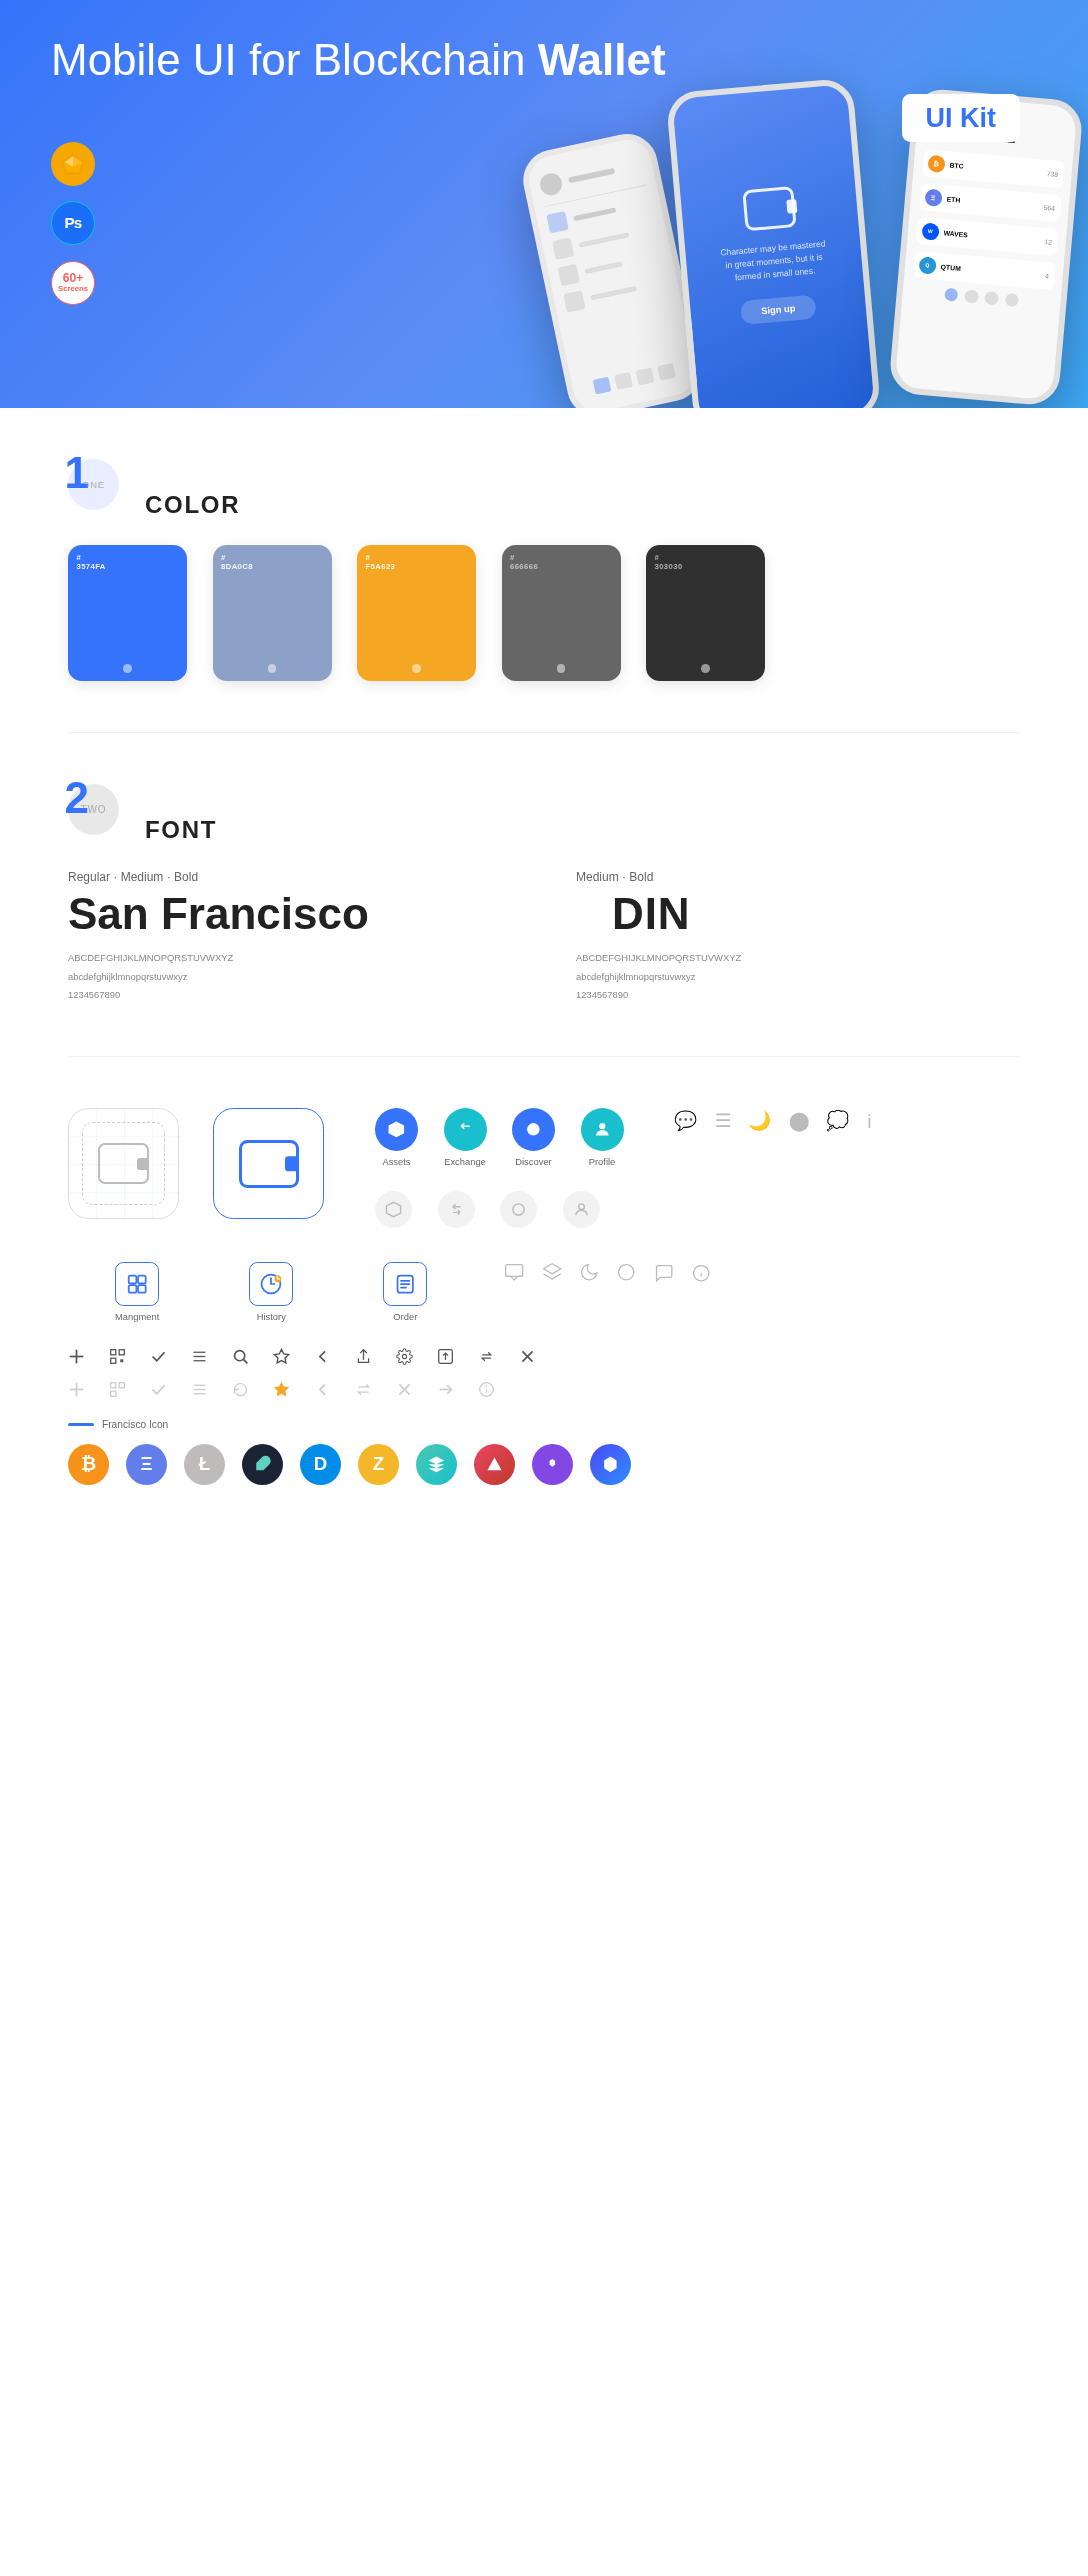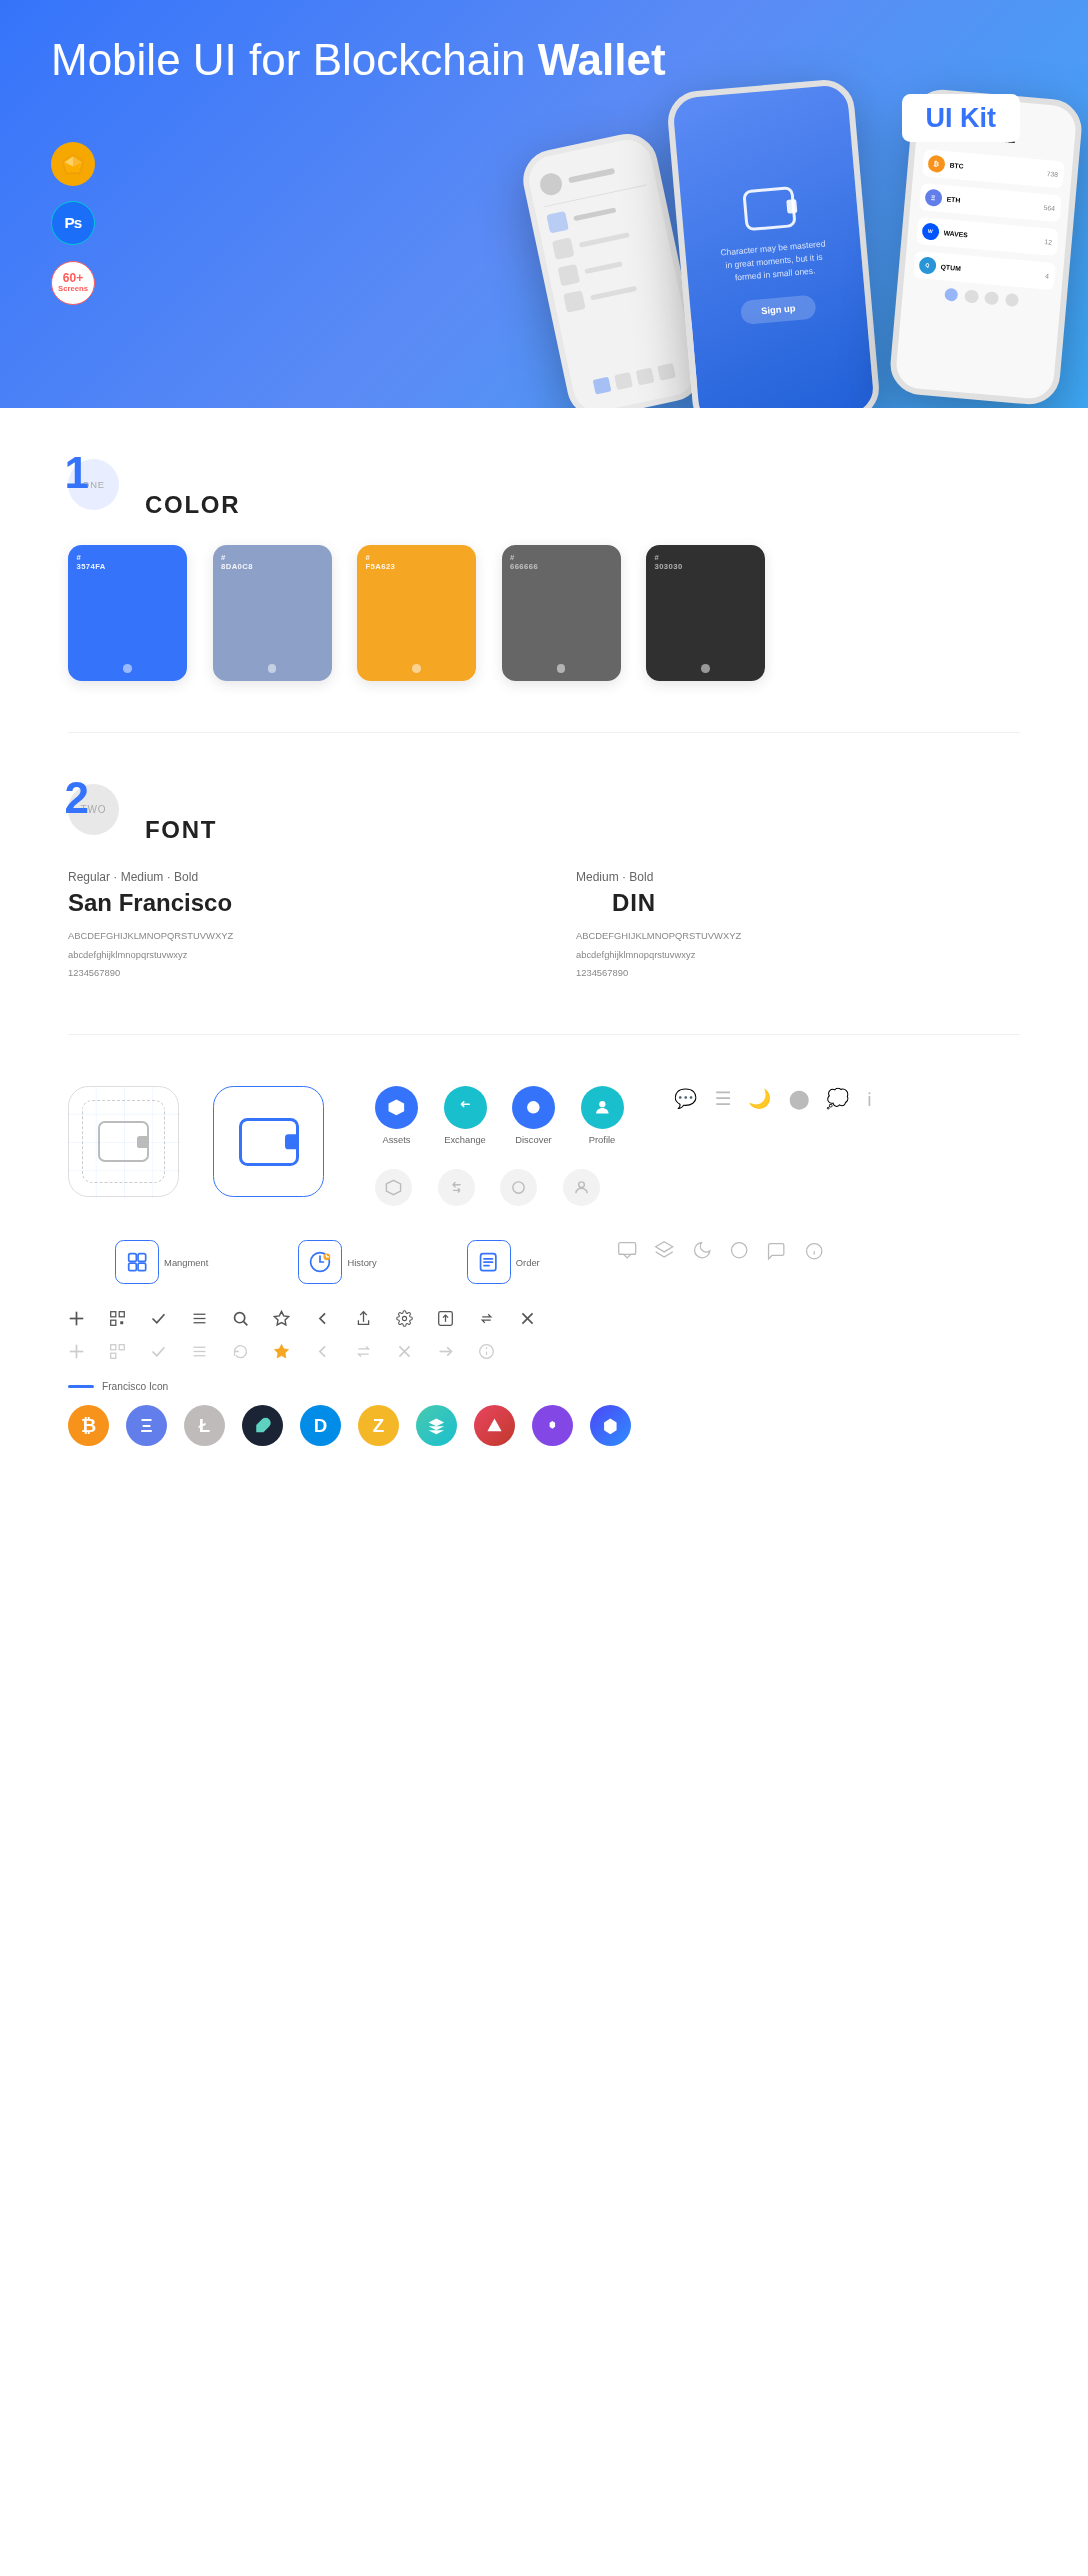--- a/index.html
+++ b/index.html
@@ -144,21 +144,21 @@
     .color-dot {
       width: 8.5px; height: 8.5px;
       border-radius: 50%;
       background: rgba(255,255,255,0.5);
     }
 
     
     .fonts-row { display: flex; gap: 64px; }
     .font-col { flex: 1; }
     .font-style-label { font-size: 12px; color: #666; margin-bottom: 5.1px; }
-    .font-name { font-size: 24px; font-weight: 700; color: #222; margin-bottom: 10.2px; }
+    .font-name { font-size: 44px; font-weight: 700; color: #222; margin-bottom: 10.2px; }
     .font-name.din { font-family: 'DIN Alternate', 'Arial Narrow', sans-serif; margin-left: 36px; }
     .font-chars { font-size: 9.4px; color: #888; line-height: 2; }
 
     
     .icons-section { padding: 51px 68px; }
     .icon-box-outline {
       width: 111px; height: 111px;
       border: 1.7px solid #ddd;
       border-radius: 20.4px;
       display: flex; align-items: center; justify-content: center;
@@ -251,21 +251,21 @@
 
     
     .rni-ghost {
       width: 37px; height: 37px; border-radius: 50%;
       display: flex; align-items: center; justify-content: center;
       background: #f2f2f2; color: #bbb; font-size: 18.7px;
     }
 
     
     .mgmt-icon-box {
-      display: flex; flex-direction: row; align-items: center; gap: 5.1px; padding-left: 47px;
+      display: flex; flex-direction: column; align-items: center; gap: 5.1px; padding-left: 47px;
     }
     .mgmt-icon-visual {
       width: 44px; height: 44px;
       border: 1.7px solid #3574FA;
       border-radius: 8.5px;
       display: flex; align-items: center; justify-content: center;
       color: #3574FA; font-size: 17px;
     }
 
     

